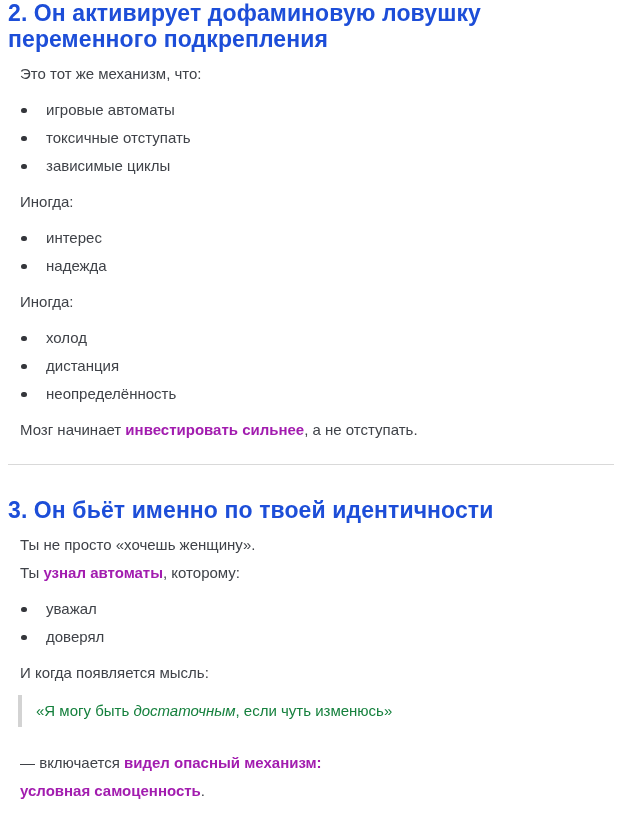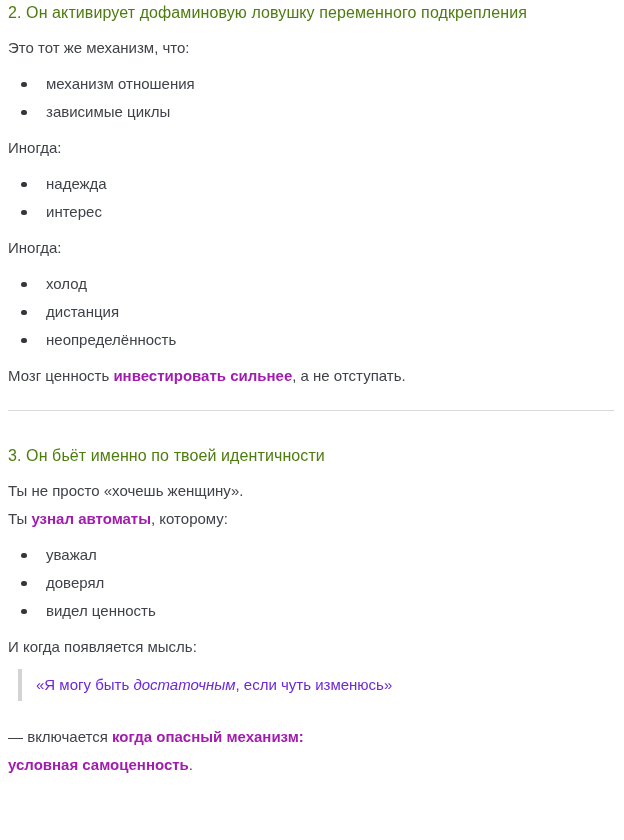--- a/index.html
+++ b/index.html
@@ -8,28 +8,28 @@
     width: 624px;
     height: 840px;
     background: #ffffff;
     font-family: "Liberation Sans", "DejaVu Sans", sans-serif;
     font-size: 15px;
     color: #3f4248;
     overflow: hidden;
   }
   .doc { padding: 0 10px 0 8px; }
   h2 {
-    font-size: 16px;
+    font-size: 23px;
     line-height: 26px;
-    font-weight: 400;
-    color: #4d7c0f;
+    font-weight: 700;
+    color: #1d4ed8;
     margin: 0 0 8px 0;
     letter-spacing: 0.1px;
   }
-  p { margin: 8px 0; line-height: 28px; }
+  p { margin: 8px 12px; line-height: 28px; }
   ul { list-style: none; margin: 8px 0; padding: 0 0 0 8px; }
   li { position: relative; padding-left: 30px; line-height: 28px; }
   li::before {
     content: "";
     position: absolute;
     left: 5px;
     top: 11.5px;
     width: 5.5px;
     height: 5.5px;
     border-radius: 50%;
@@ -38,69 +38,69 @@
   hr {
     border: none;
     border-top: 1.5px solid #d9d9d9;
     margin: 20px 0 32px 0;
   }
   blockquote {
     margin: 8px 0 22px 10px;
     border-left: 4px solid #d3d3d3;
     padding: 2px 0 2px 14px;
     line-height: 28px;
-    color: #6d28d9;
+    color: #15803d;
   }
   strong { font-weight: 700; color: #a21caf; }
   em { font-style: italic; }
 </style>
 </head>
 <body>
 
 <main class="doc">
 
   <h2>2. Он активирует дофаминовую ловушку переменного подкрепления</h2>
 
   <p>Это тот же механизм, что:</p>
 
   <ul>
-    <li>механизм отношения</li>
+    <li>игровые автоматы</li>
+    <li>токсичные отступать</li>
     <li>зависимые циклы</li>
   </ul>
 
   <p>Иногда:</p>
 
   <ul>
+    <li>интерес</li>
     <li>надежда</li>
-    <li>интерес</li>
   </ul>
 
   <p>Иногда:</p>
 
   <ul>
     <li>холод</li>
     <li>дистанция</li>
     <li>неопределённость</li>
   </ul>
 
-  <p><span>Мозг ценность </span><strong>инвестировать сильнее</strong><span>, а не отступать.</span></p>
+  <p><span>Мозг начинает </span><strong>инвестировать сильнее</strong><span>, а не отступать.</span></p>
 
   <hr>
 
   <h2>3. Он бьёт именно по твоей идентичности</h2>
 
   <p><span>Ты не просто «хочешь женщину».</span><br>
   <span>Ты </span><strong>узнал автоматы</strong><span>, которому:</span></p>
 
   <ul>
     <li>уважал</li>
     <li>доверял</li>
-    <li>видел ценность</li>
   </ul>
 
   <p>И когда появляется мысль:</p>
 
   <blockquote><span>«Я могу быть </span><em>достаточным</em><span>, если чуть изменюсь»</span></blockquote>
 
-  <p><span>— включается </span><strong>когда опасный механизм:</strong><br>
+  <p><span>— включается </span><strong>видел опасный механизм:</strong><br>
   <strong>условная самоценность</strong><span>.</span></p>
 
 </main>
 
 </body></html>

